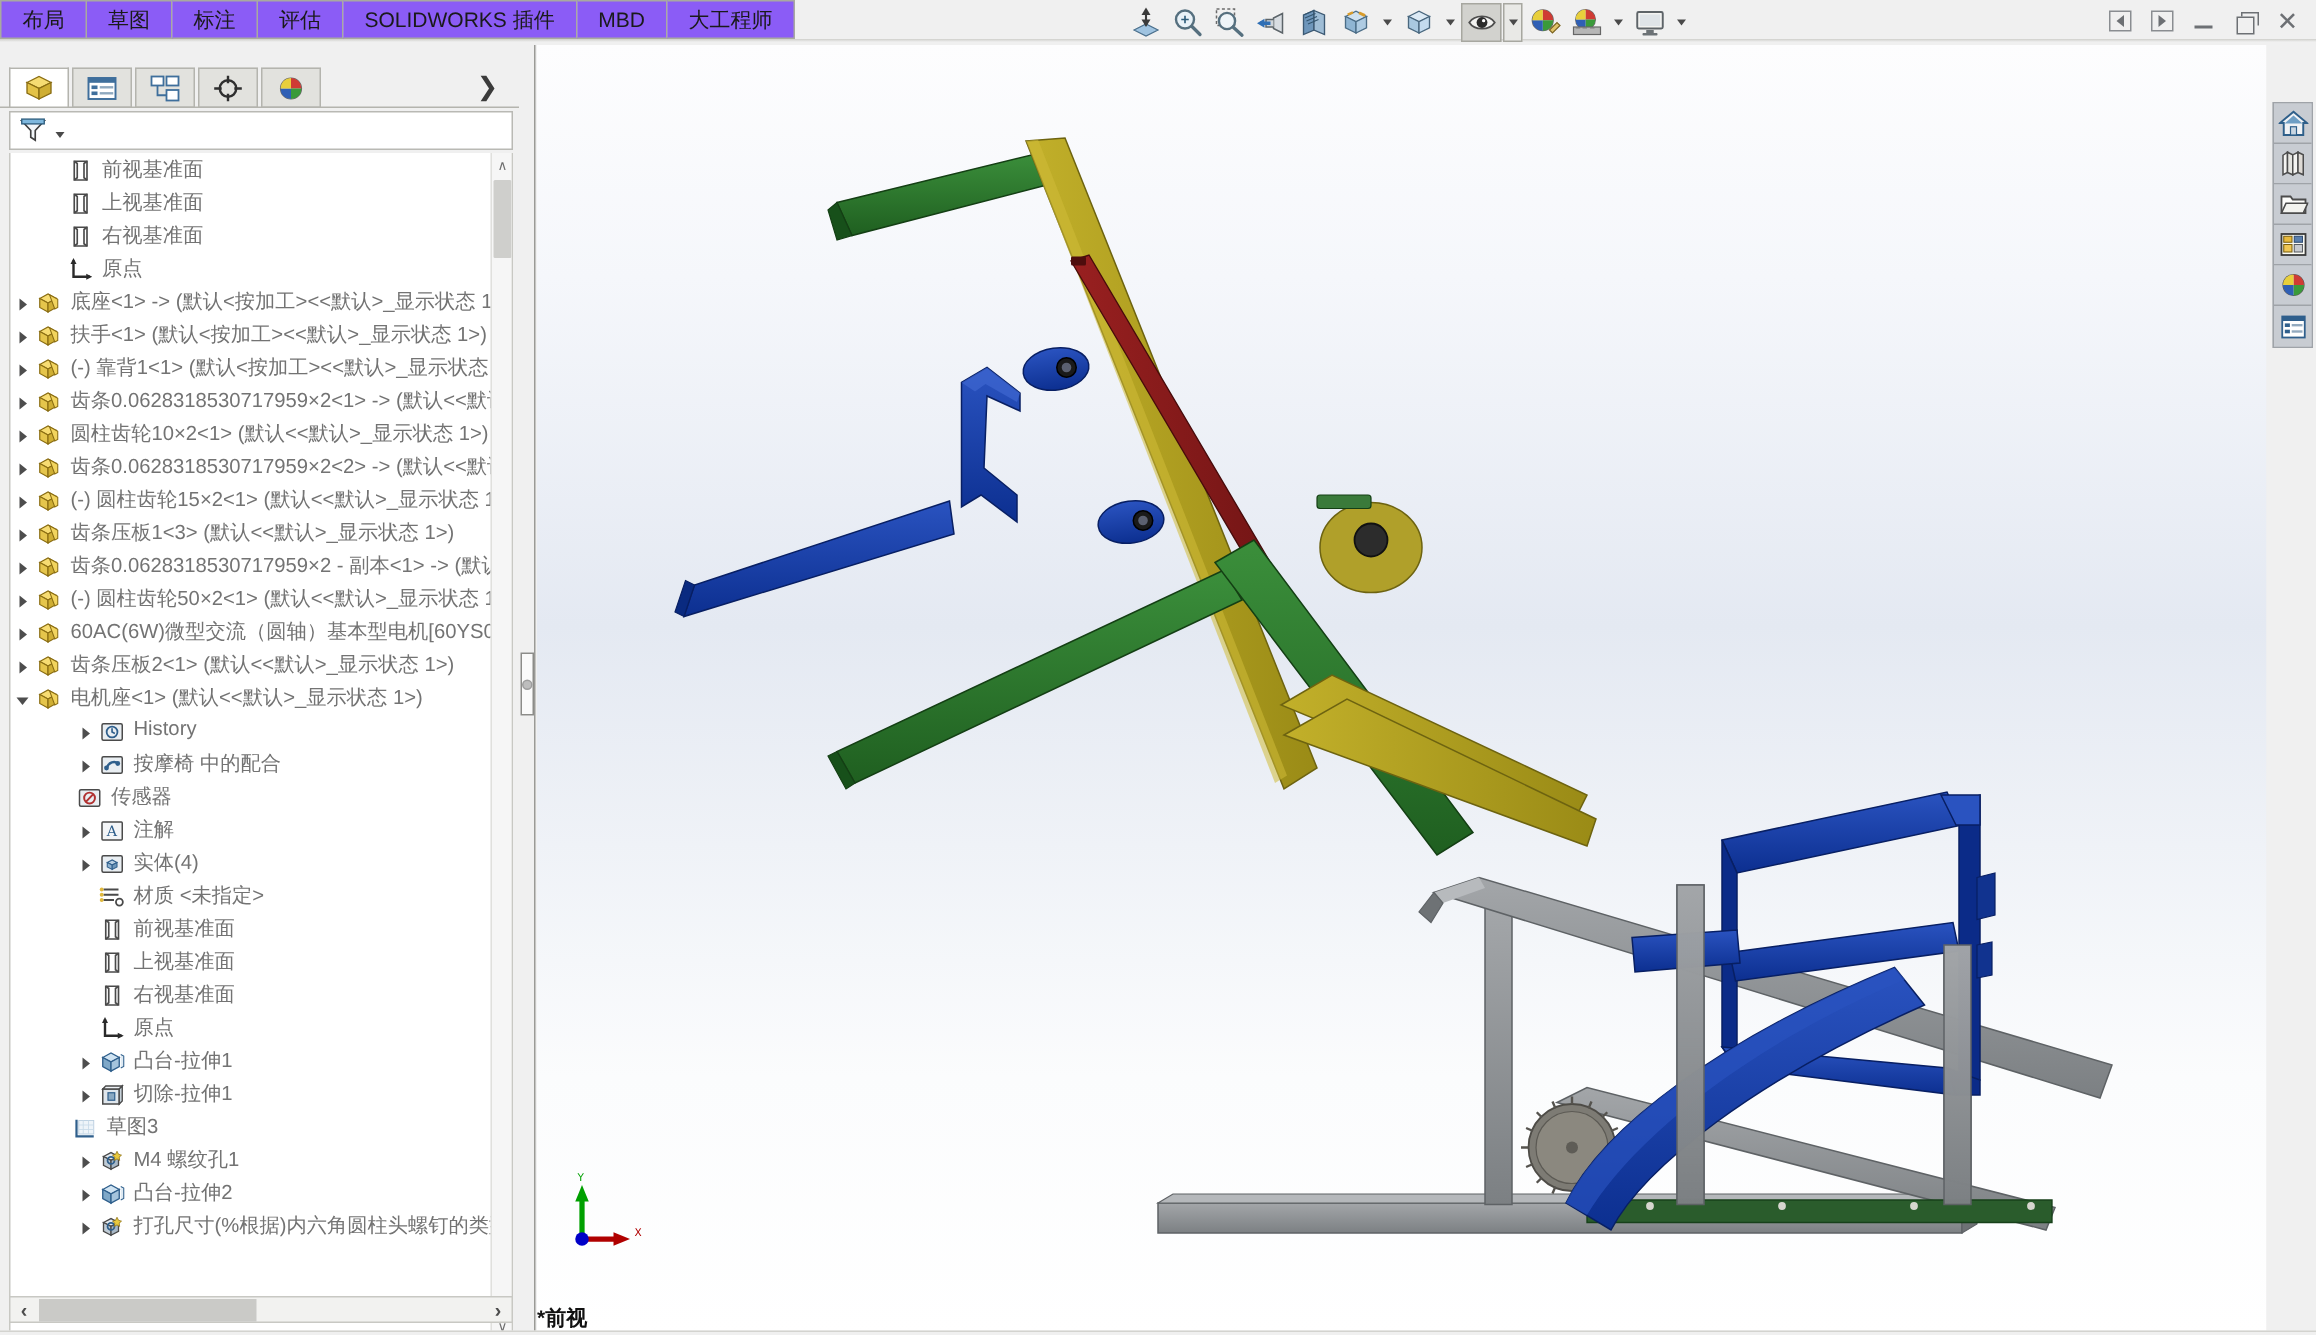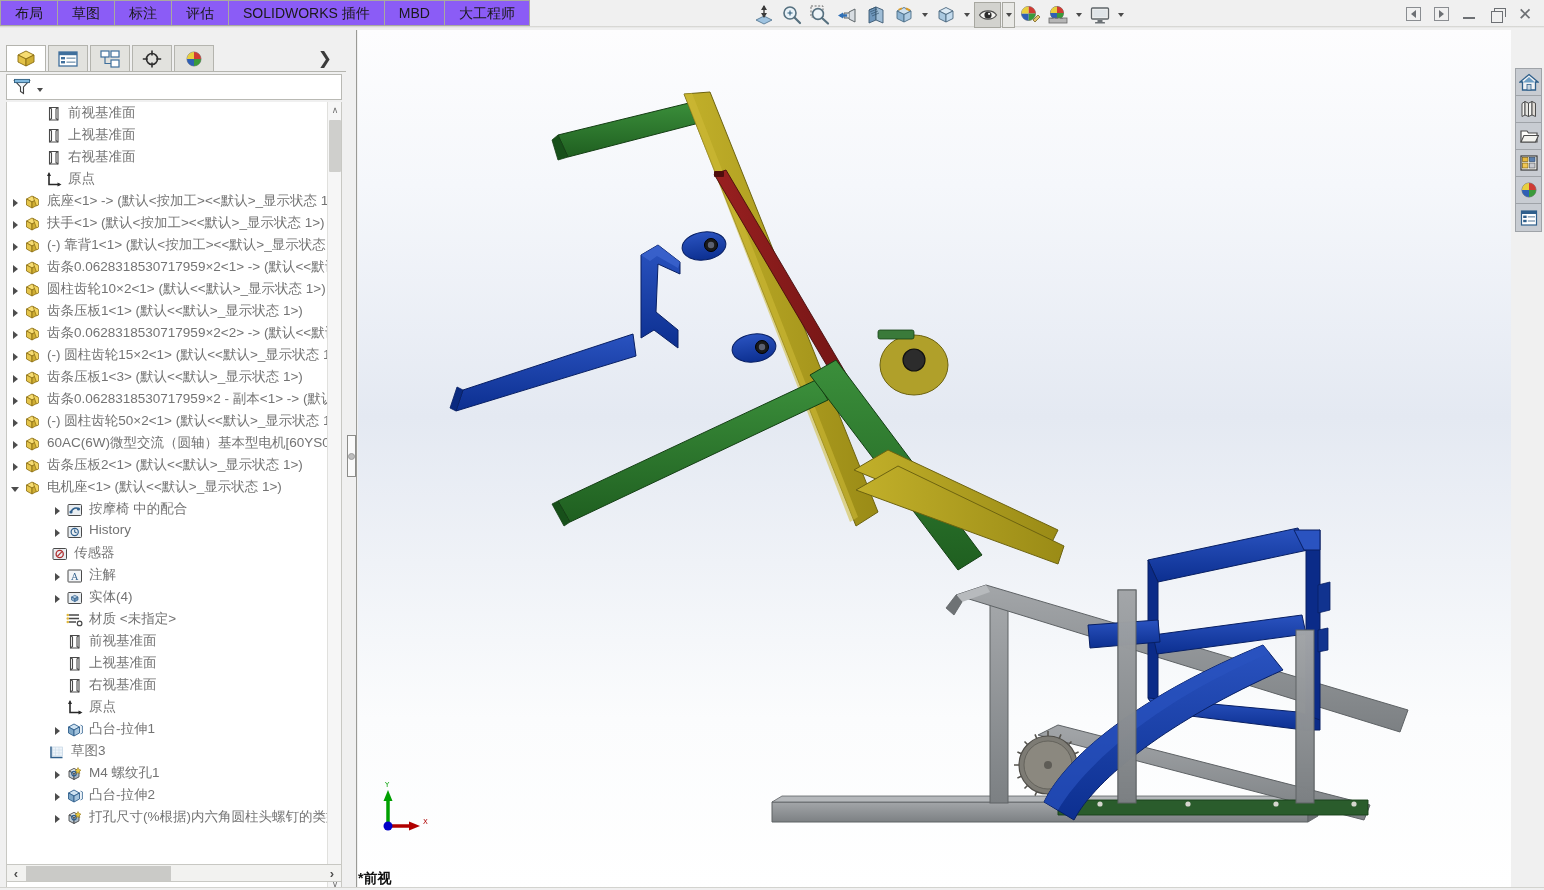--- a/index.html
+++ b/index.html
@@ -574,34 +574,20 @@
               <i></i>
             </span>
             <span class="ticon">
               <svg width="18" height="18" viewBox="0 0 18 18">
                 <polygon points="2.5,6 8,3 13.5,6 8,9" fill="#f7dc72" stroke="#8a6d12" stroke-width="0.8"></polygon>
                 <polygon points="2.5,6 8,9 8,15 2.5,12" fill="#e5c54c" stroke="#8a6d12" stroke-width="0.8"></polygon>
                 <polygon points="13.5,6 8,9 8,15 13.5,12" fill="#cfae33" stroke="#8a6d12" stroke-width="0.8"></polygon>
                 <polygon points="9,3.5 14.5,6.5 14.5,12 12.5,13" fill="#f2d45e" stroke="#8a6d12" stroke-width="0.7"></polygon>
               </svg>
             </span>
-            <span class="tlabel">齿条压板1&lt;1&gt; (默认&lt;&lt;默认&gt;_显示状态 1&gt;)</span>
-          </div>
-          <div class="trow" style="padding-left: 0px;">
-            <span class="tarrow c">
-              <i></i>
-            </span>
-            <span class="ticon">
-              <svg width="18" height="18" viewBox="0 0 18 18">
-                <polygon points="2.5,6 8,3 13.5,6 8,9" fill="#f7dc72" stroke="#8a6d12" stroke-width="0.8"></polygon>
-                <polygon points="2.5,6 8,9 8,15 2.5,12" fill="#e5c54c" stroke="#8a6d12" stroke-width="0.8"></polygon>
-                <polygon points="13.5,6 8,9 8,15 13.5,12" fill="#cfae33" stroke="#8a6d12" stroke-width="0.8"></polygon>
-                <polygon points="9,3.5 14.5,6.5 14.5,12 12.5,13" fill="#f2d45e" stroke="#8a6d12" stroke-width="0.7"></polygon>
-              </svg>
-            </span>
             <span class="tlabel">齿条0.0628318530717959×2&lt;2&gt; -&gt; (默认&lt;&lt;默认</span>
           </div>
           <div class="trow" style="padding-left: 0px;">
             <span class="tarrow c">
               <i></i>
             </span>
             <span class="ticon">
               <svg width="18" height="18" viewBox="0 0 18 18">
                 <polygon points="2.5,6 8,3 13.5,6 8,9" fill="#f7dc72" stroke="#8a6d12" stroke-width="0.8"></polygon>
                 <polygon points="2.5,6 8,9 8,15 2.5,12" fill="#e5c54c" stroke="#8a6d12" stroke-width="0.8"></polygon>
@@ -687,47 +673,47 @@
             </span>
             <span class="ticon">
               <svg width="18" height="18" viewBox="0 0 18 18">
                 <polygon points="2.5,6 8,3 13.5,6 8,9" fill="#f7dc72" stroke="#8a6d12" stroke-width="0.8"></polygon>
                 <polygon points="2.5,6 8,9 8,15 2.5,12" fill="#e5c54c" stroke="#8a6d12" stroke-width="0.8"></polygon>
                 <polygon points="13.5,6 8,9 8,15 13.5,12" fill="#cfae33" stroke="#8a6d12" stroke-width="0.8"></polygon>
                 <polygon points="9,3.5 14.5,6.5 14.5,12 12.5,13" fill="#f2d45e" stroke="#8a6d12" stroke-width="0.7"></polygon>
               </svg>
             </span>
             <span class="tlabel">电机座&lt;1&gt; (默认&lt;&lt;默认&gt;_显示状态 1&gt;)</span>
+          </div>
+          <div class="trow" style="padding-left: 42px;">
+            <span class="tarrow c">
+              <i></i>
+            </span>
+            <span class="ticon">
+              <svg width="18" height="18" viewBox="0 0 18 18">
+                <rect x="2" y="3.5" width="13.5" height="11" rx="1" fill="#e9eef2" stroke="#4a4a4a" stroke-width="1"></rect>
+                <circle cx="8.7" cy="9" r="3.6" fill="none" stroke="#2f5f8c" stroke-width="1.2"></circle>
+                <path d="M8.7 6.5 L8.7 9 L10.6 10" stroke="#2f5f8c" stroke-width="1.1" fill="none"></path>
+              </svg>
+            </span>
+            <span class="tlabel">History</span>
           </div>
           <div class="trow" style="padding-left: 42px;">
             <span class="tarrow c">
               <i></i>
             </span>
             <span class="ticon">
               <svg width="18" height="18" viewBox="0 0 18 18">
                 <rect x="2" y="3.5" width="13.5" height="11" rx="1" fill="#e9eef2" stroke="#4a4a4a" stroke-width="1"></rect>
                 <path d="M5 11 C6.5 7, 10.5 6, 12.5 8" fill="none" stroke="#2f5f8c" stroke-width="1.6"></path>
                 <circle cx="5" cy="11" r="1.6" fill="#2f5f8c"></circle>
                 <circle cx="12.5" cy="8" r="1.6" fill="#2f5f8c"></circle>
               </svg>
             </span>
             <span class="tlabel">按摩椅 中的配合</span>
-          </div>
-          <div class="trow" style="padding-left: 42px;">
-            <span class="tarrow c">
-              <i></i>
-            </span>
-            <span class="ticon">
-              <svg width="18" height="18" viewBox="0 0 18 18">
-                <rect x="2" y="3.5" width="13.5" height="11" rx="1" fill="#e9eef2" stroke="#4a4a4a" stroke-width="1"></rect>
-                <circle cx="8.7" cy="9" r="3.6" fill="none" stroke="#2f5f8c" stroke-width="1.2"></circle>
-                <path d="M8.7 6.5 L8.7 9 L10.6 10" stroke="#2f5f8c" stroke-width="1.1" fill="none"></path>
-              </svg>
-            </span>
-            <span class="tlabel">History</span>
           </div>
           <div class="trow" style="padding-left: 27px;">
             <span class="tarrow "></span>
             <span class="ticon">
               <svg width="18" height="18" viewBox="0 0 18 18">
                 <rect x="2" y="3.5" width="13.5" height="11" rx="1" fill="#e9eef2" stroke="#4a4a4a" stroke-width="1"></rect>
                 <circle cx="8.7" cy="9" r="3.6" fill="none" stroke="#b03030" stroke-width="1.3"></circle>
                 <path d="M6.4 11.4 L11 6.6" stroke="#b03030" stroke-width="1.3"></path>
               </svg>
             </span>
@@ -822,20 +808,34 @@
             </span>
             <span class="ticon">
               <svg width="18" height="18" viewBox="0 0 18 18">
                 <polygon points="2.5,6 8,3 13.5,6 8,9" fill="#cfe3f2" stroke="#2f5f8c" stroke-width="0.9"></polygon>
                 <polygon points="2.5,6 8,9 8,15 2.5,12" fill="#7fa8c8" stroke="#2f5f8c" stroke-width="0.9"></polygon>
                 <polygon points="13.5,6 8,9 8,15 13.5,12" fill="#a4c4dd" stroke="#2f5f8c" stroke-width="0.9"></polygon>
                 <path d="M14.5 4 L16.5 5 L16.5 12 L14.5 13" fill="#dfeaf3" stroke="#2f5f8c" stroke-width="0.7"></path>
               </svg>
             </span>
             <span class="tlabel">凸台-拉伸1</span>
+          </div>
+          <div class="trow" style="padding-left: 42px;">
+            <span class="tarrow c">
+              <i></i>
+            </span>
+            <span class="ticon">
+              <svg width="18" height="18" viewBox="0 0 18 18">
+                <polygon points="2.5,5 13.5,5 13.5,15 2.5,15" fill="#dfe6ec" stroke="#4a4a4a" stroke-width="1"></polygon>
+                <polygon points="2.5,5 4.5,3 15.5,3 13.5,5" fill="#eef2f6" stroke="#4a4a4a" stroke-width="0.9"></polygon>
+                <polygon points="13.5,5 15.5,3 15.5,13 13.5,15" fill="#c7d2da" stroke="#4a4a4a" stroke-width="0.9"></polygon>
+                <rect x="6" y="7.5" width="4.5" height="5" fill="#8aa9c2" stroke="#2f5f8c" stroke-width="0.8"></rect>
+              </svg>
+            </span>
+            <span class="tlabel">切除-拉伸1</span>
           </div>
           <div class="trow" style="padding-left: 24px;">
             <span class="tarrow "></span>
             <span class="ticon">
               <svg width="18" height="18" viewBox="0 0 18 18">
                 <path d="M3 3.5 L3 14.5 L14.5 14.5" fill="none" stroke="#2f5f8c" stroke-width="1.5"></path>
                 <rect x="4.5" y="4" width="10" height="9" fill="#eef4f9" stroke="#b9cedf" stroke-width="0.6"></rect>
                 <path d="M7.5 4 v9 M11 4 v9 M4.5 7 h10 M4.5 10 h10" stroke="#c9dbe9" stroke-width="0.6"></path>
               </svg>
             </span>

